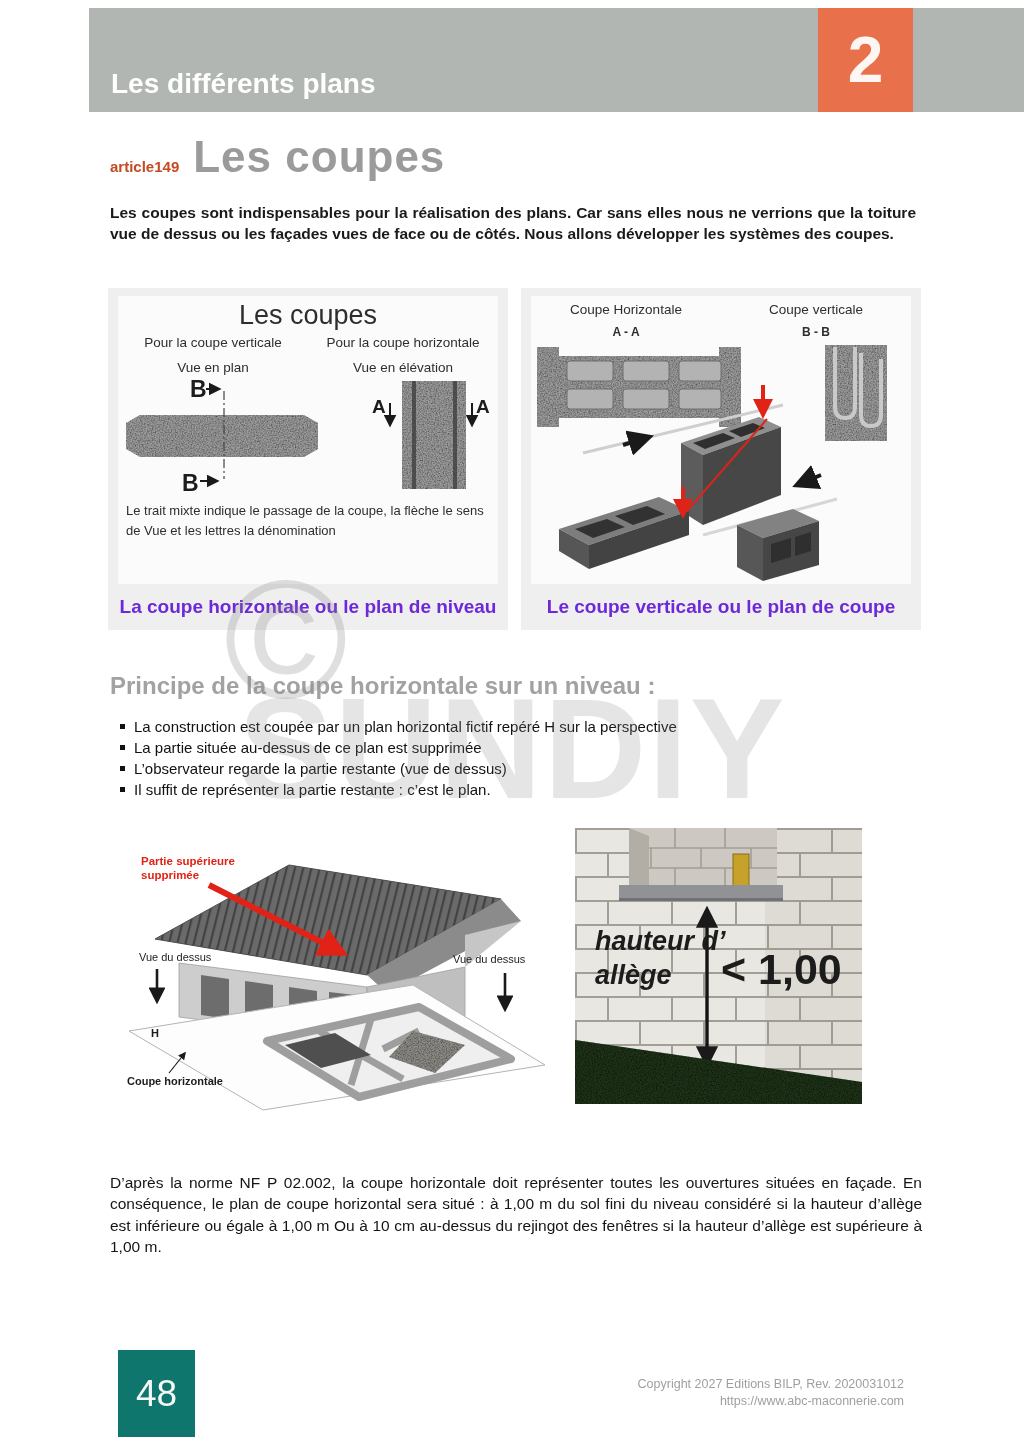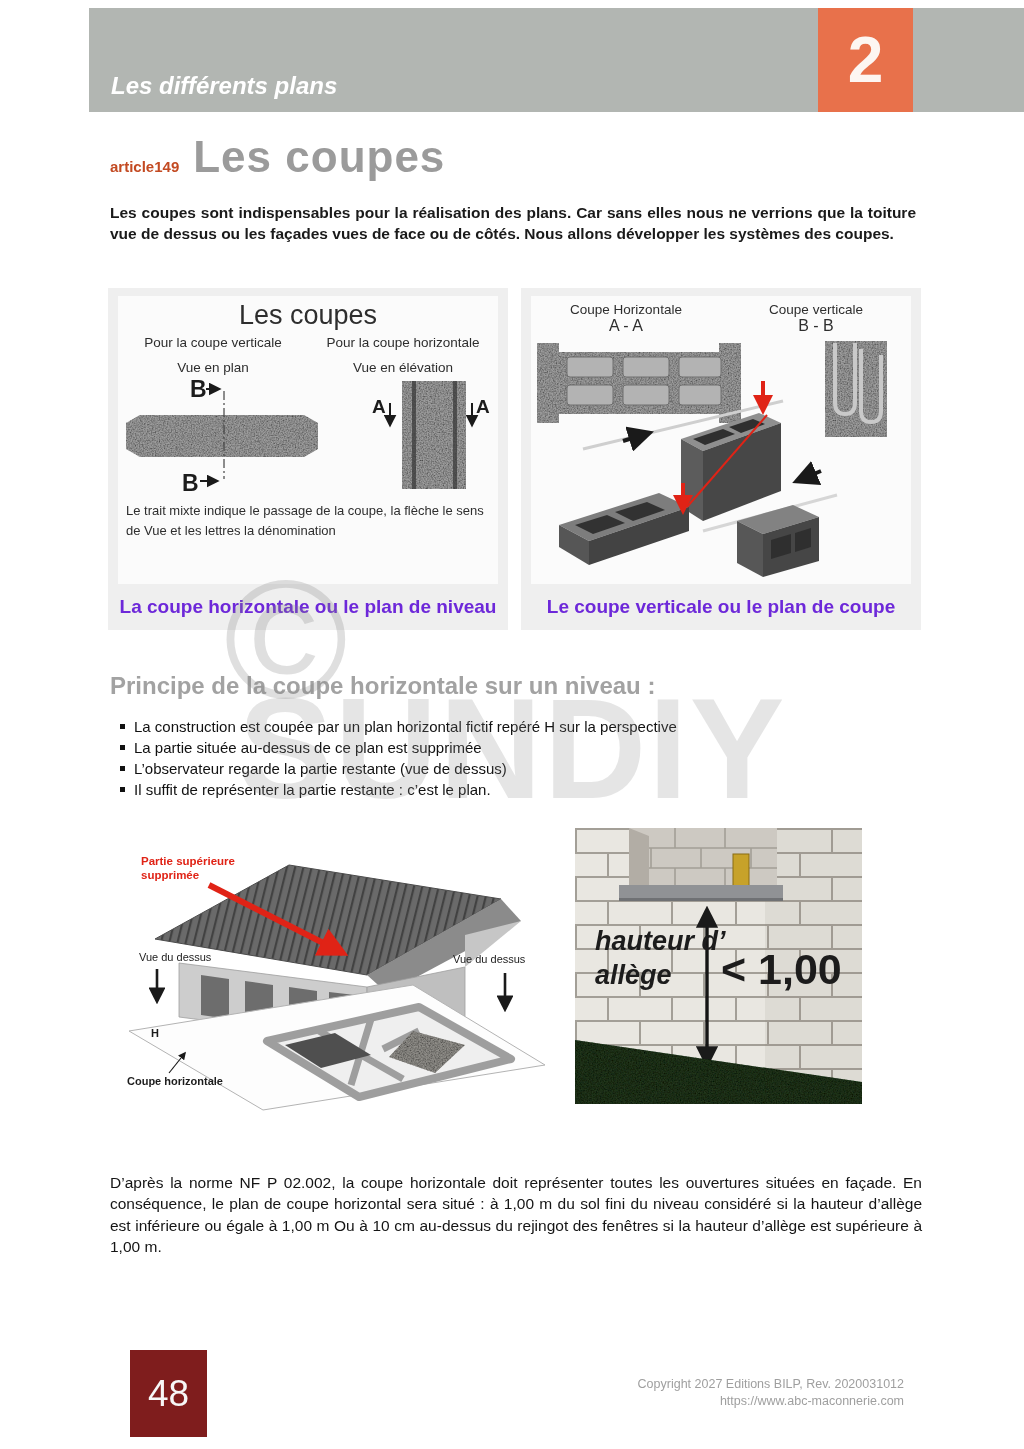--- a/index.html
+++ b/index.html
@@ -1,21 +1,21 @@
 <!DOCTYPE html>
 <html><head>
 <meta charset="utf-8">
 <style>
   html,body{margin:0;padding:0;background:#ffffff;}
   #page{position:relative;width:1024px;height:1449px;background:#ffffff;overflow:hidden;
         font-family:"Liberation Sans",sans-serif;color:#1a1a1a;}
 
   
   .header-band{position:absolute;left:89px;top:8px;right:0;height:104px;background:#b2b6b2;}
-  .header-title{position:absolute;left:22px;bottom:12px;color:#ffffff;font-size:24px;font-weight:700;font-style:italic;}
+  .header-title{position:absolute;left:22px;bottom:12px;color:#ffffff;font-size:28px;font-weight:700;}
   .chapter-box{position:absolute;left:729px;top:0;width:95px;height:104px;background:#e8714b;
                display:flex;align-items:center;justify-content:center;}
   .chapter-num{color:#fdf6f2;font-size:64px;font-weight:700;line-height:1;}
 
   
   .title-row{position:absolute;left:110px;top:132px;display:flex;align-items:baseline;gap:14px;}
   .kicker{color:#c34a22;font-size:15px;font-weight:700;}
   .big-title{color:#9b9b9b;font-size:44px;font-weight:700;letter-spacing:1px;}
 
   .intro{position:absolute;left:110px;top:186px;width:806px;font-size:15.5px;font-weight:700;
@@ -31,21 +31,21 @@
 
   .lf-title{text-align:center;font-size:27px;color:#2e2e2e;margin-top:4px;}
   .lf-sub{font-size:13px;color:#2e2e2e;line-height:16px;margin:2px 8px 0;}
   .lf-cols{display:flex;margin-top:4px;}
   .lf-col{flex:1;text-align:center;font-size:13.5px;color:#2e2e2e;}
   .lf-views{display:flex;margin-top:10px;}
   .lf-note{font-size:13px;color:#2e2e2e;line-height:20px;margin:2px 8px 0;}
 
   .rf-heads{display:flex;margin-top:6px;}
   .rf-head{flex:1;text-align:center;font-size:13.5px;color:#2e2e2e;}
-  .rf-ref{font-weight:400;font-size:16px;margin-top:0;}
+  .rf-ref{font-weight:700;font-size:12px;margin-top:8px;}
 
   
   .watermark{position:absolute;z-index:50;pointer-events:none;color:rgba(130,130,130,0.26);}
   .wm-symbol{left:224px;top:556px;font-size:168px;line-height:1;}
   .wm-text{left:238px;top:678px;font-size:142px;font-weight:700;line-height:1;letter-spacing:2px;
            color:rgba(135,135,135,0.22);}
 
   
   .section-heading{position:absolute;left:110px;top:672px;font-size:24px;font-weight:700;color:#a2a2a2;}
   .bullets{position:absolute;left:110px;top:708px;width:700px;list-style:none;margin:8px;padding:0;}
@@ -54,21 +54,21 @@
 
   
   .house-fig{position:absolute;left:113px;top:833px;}
   .wall-fig{position:absolute;left:575px;top:828px;}
 
   
   .norm{position:absolute;left:110px;top:1156px;width:812px;font-size:15.5px;line-height:21.5px;
         text-align:justify;color:#151515;}
 
   
-  .page-box{position:absolute;left:130px;top:1350px;width:77px;height:87px;background:#7f1d1d;
+  .page-box{position:absolute;left:118px;top:1350px;width:77px;height:87px;background:#0f766e;
             display:flex;align-items:center;justify-content:center;}
   .page-num{color:#f7f7f7;font-size:37px;}
   .copyright{position:absolute;right:120px;top:1376px;text-align:right;color:#9f9f9f;
              font-size:12.5px;line-height:17px;}
   .copyright a{color:#9f9f9f;text-decoration:none;}
 
   svg text{font-family:"Liberation Sans",sans-serif;}
 </style>
 </head>
 <body>

